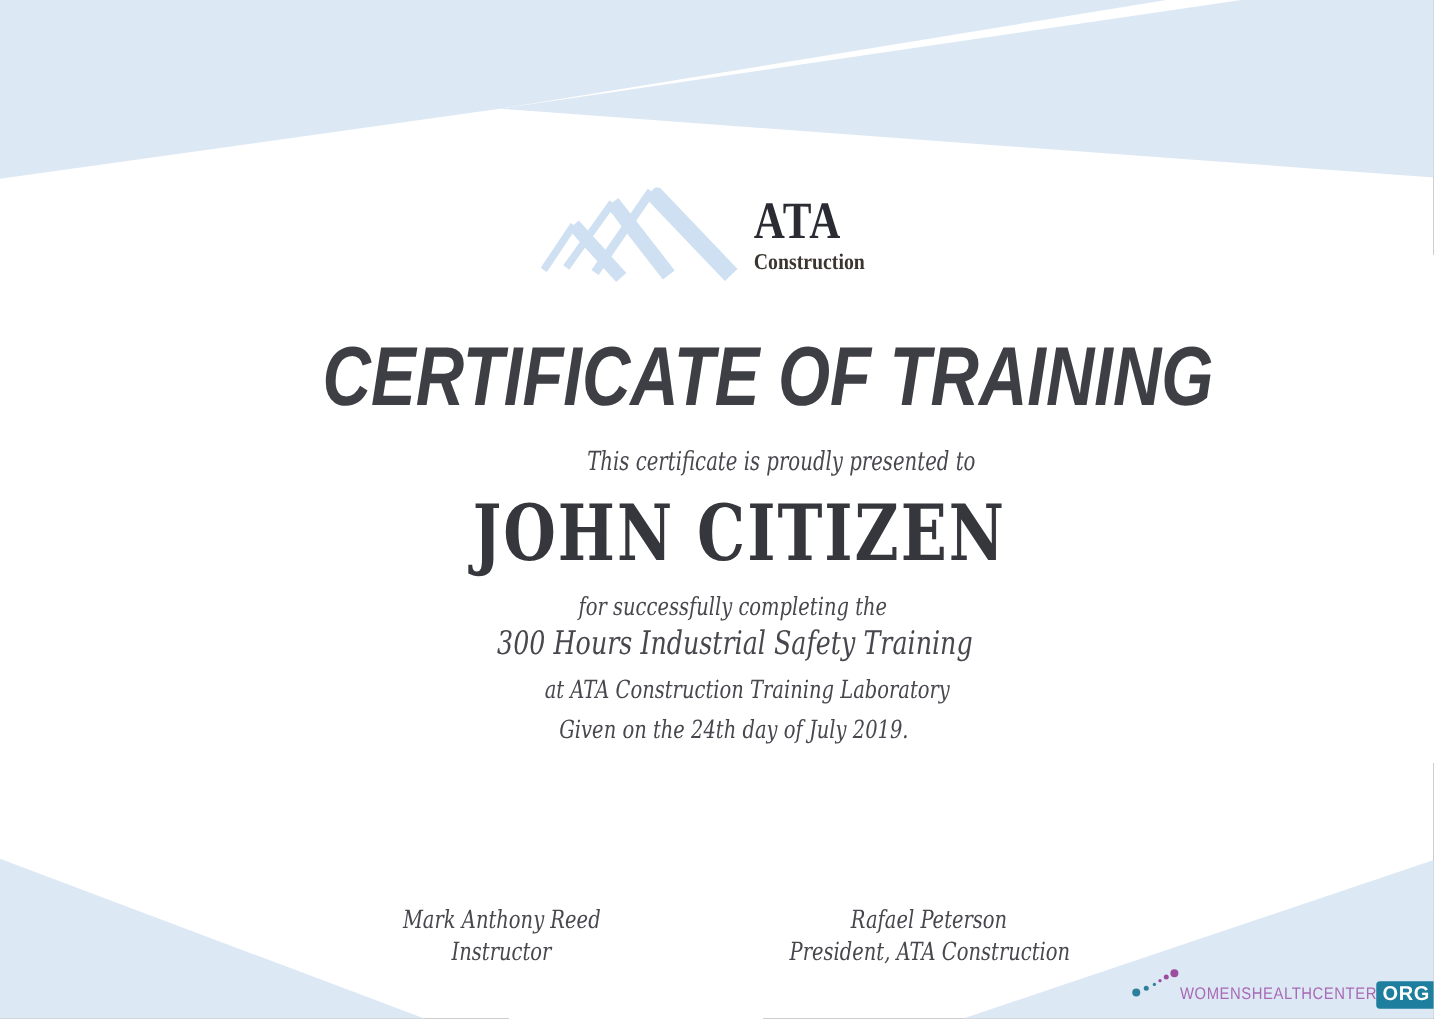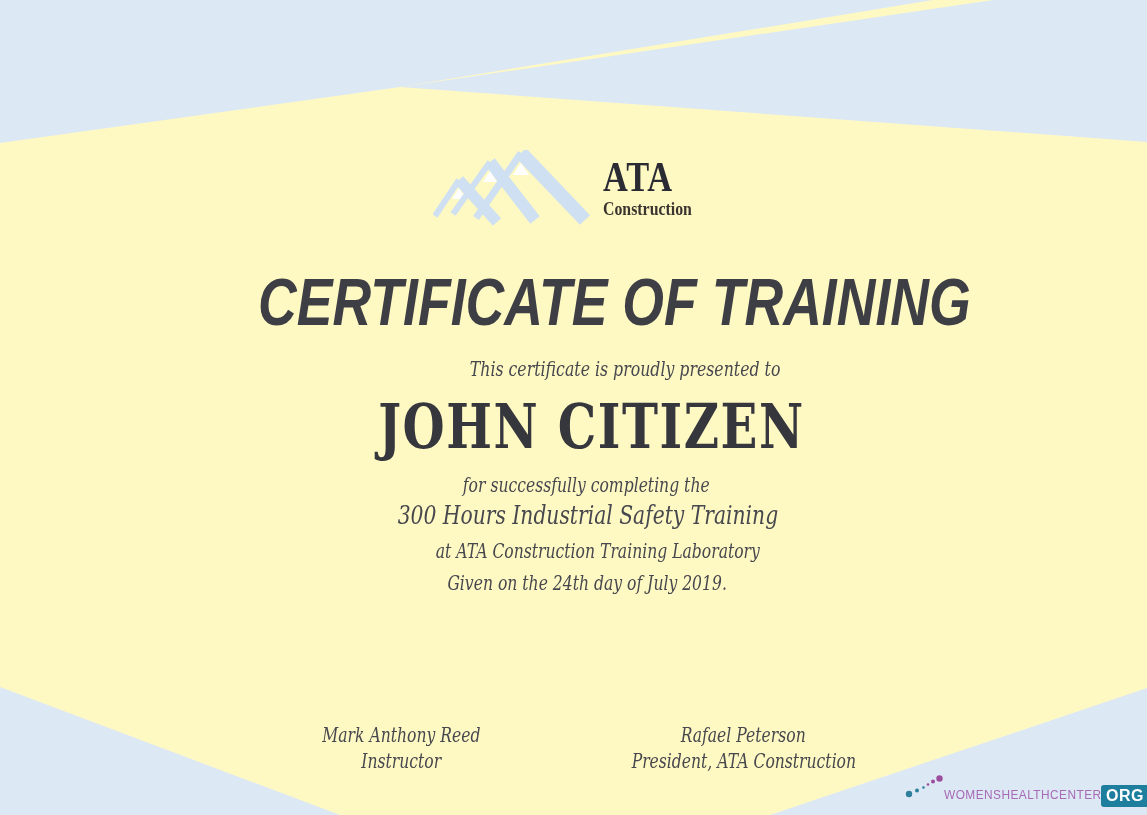--- a/index.html
+++ b/index.html
@@ -1,18 +1,18 @@
 <!DOCTYPE html>
 <html><head>
 <meta charset="utf-8">
 <style>
   html,body{margin:0;padding:0;background:#888;}
   .stage{
     position:relative;width:1147px;height:815px;margin:0 auto;
-    background:#fef9c3;overflow:hidden;
+    background:#ffffff;overflow:hidden;
     font-family:"Liberation Sans",sans-serif;
   }
   .bg{position:absolute;left:0;top:0;width:1147px;height:815px;}
   
   .logo{position:absolute;left:433px;top:148px;width:290px;height:84px;}
   .roofs{position:absolute;left:0;top:2px;width:160px;height:80px;}
   .logo-company{
     position:absolute;left:170px;top:8px;
     font-family:"Liberation Serif",serif;font-weight:bold;
     font-size:42px;line-height:1;color:#2b2b33;

